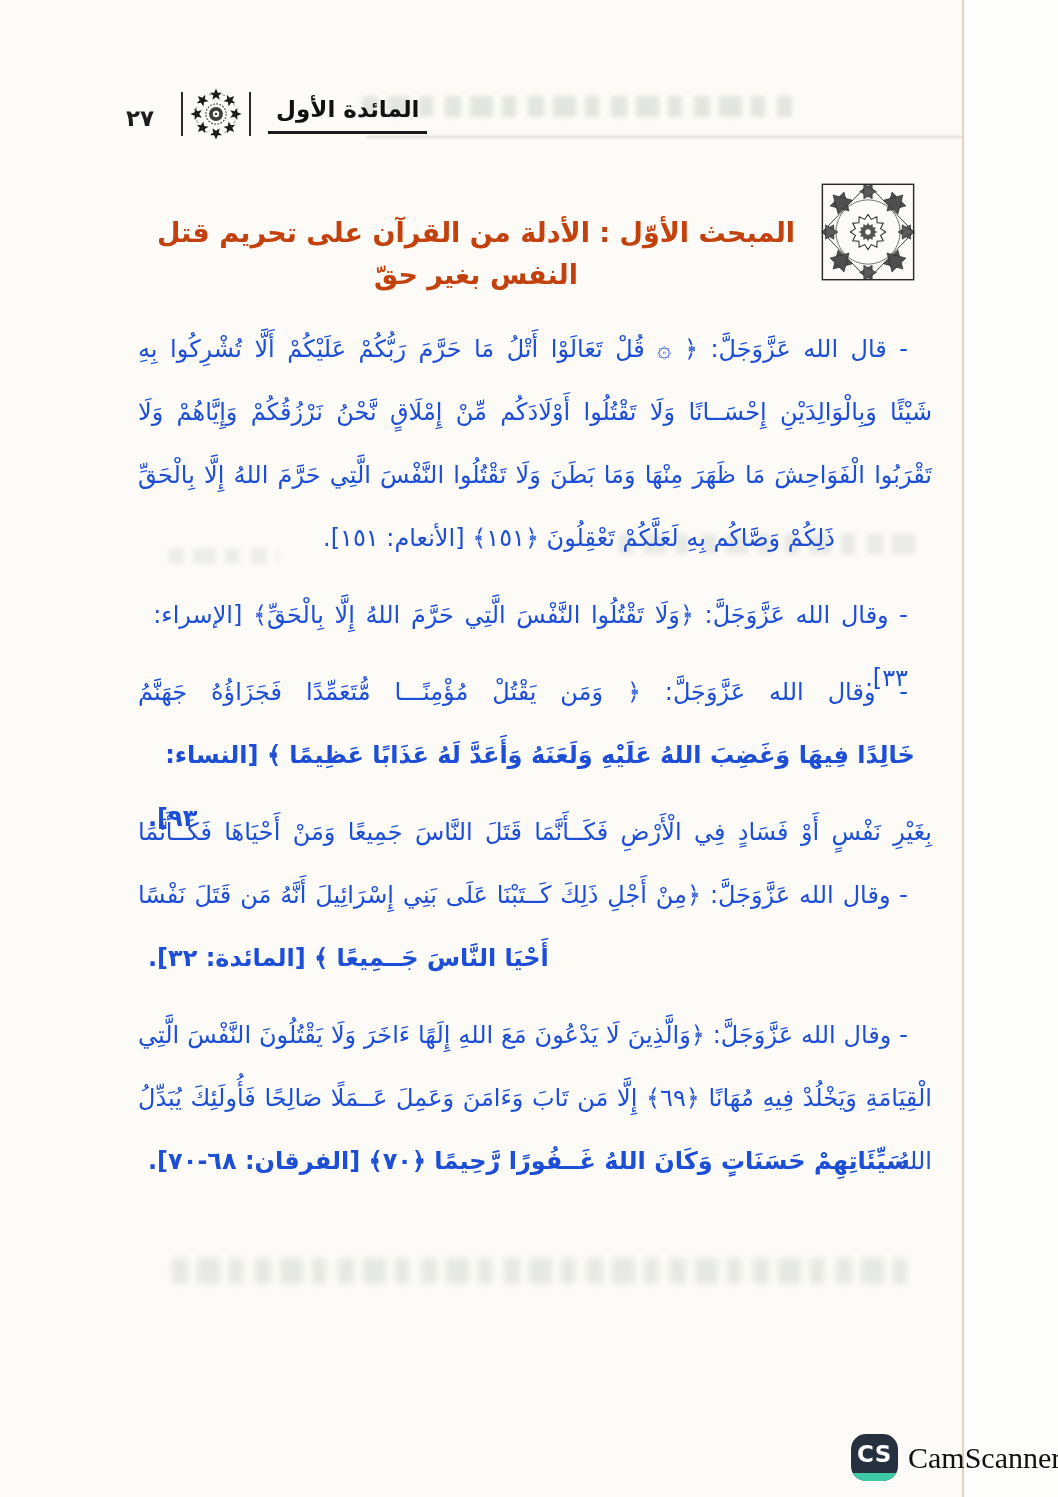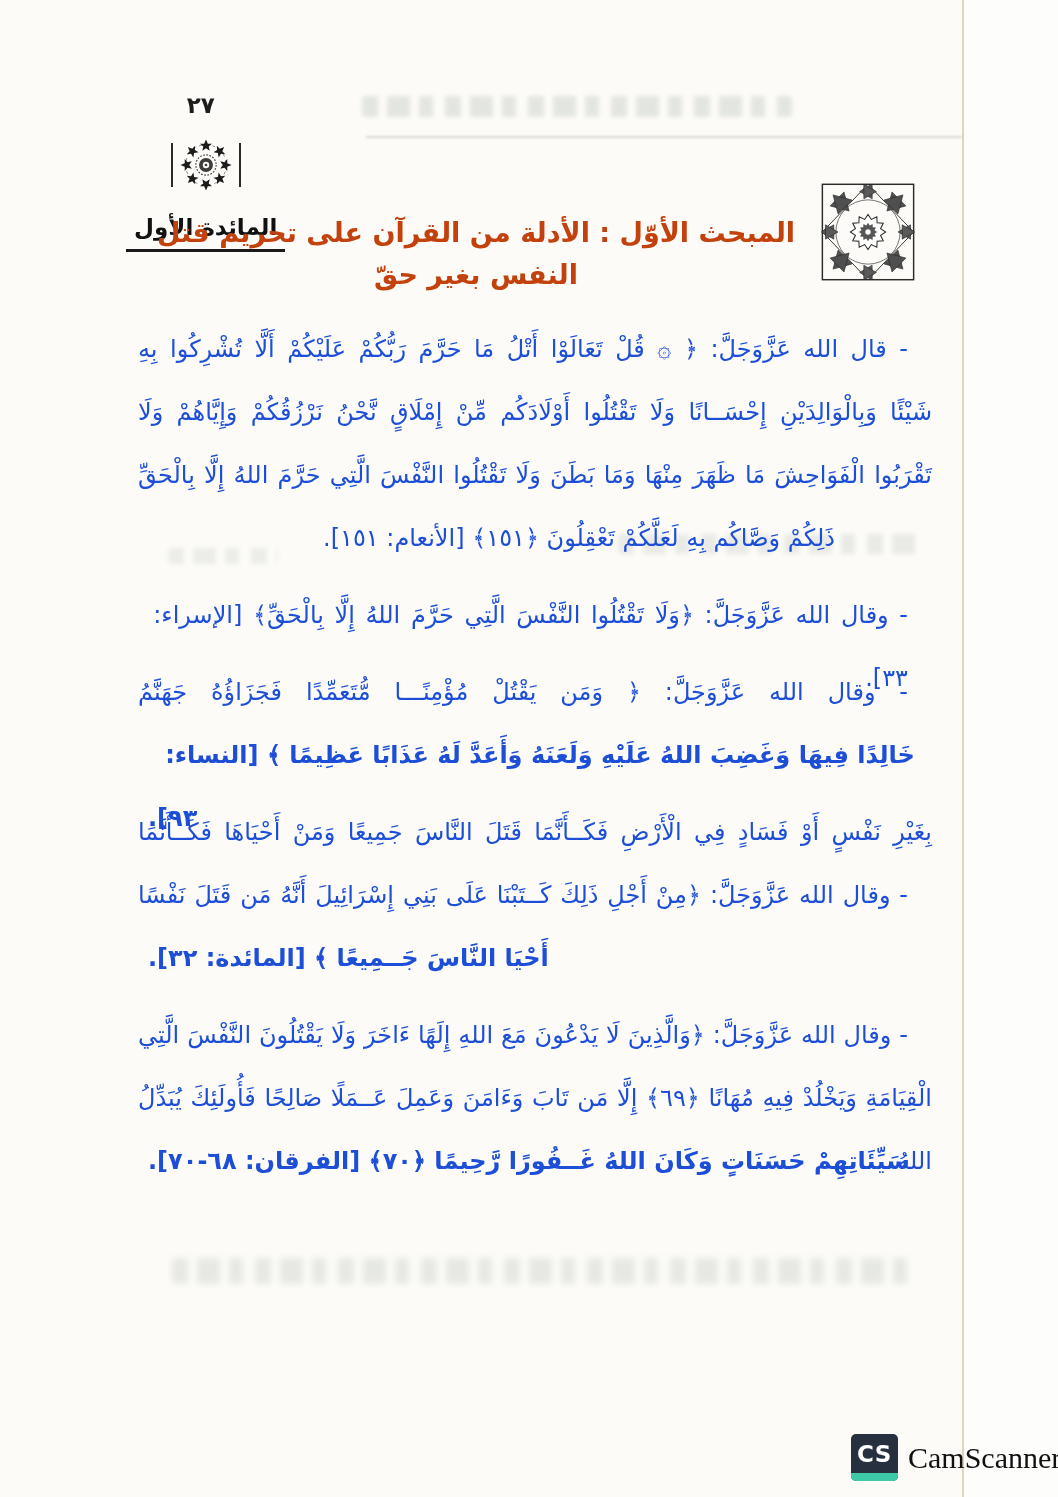--- a/index.html
+++ b/index.html
@@ -26,21 +26,20 @@
     left: 962px; top: 0; width: 2px; height: 100%;
     background: #e3d5bb;
   }
 
   
   .running-header {
     position: absolute;
     top: 84px; left: 126px;
     display: flex; align-items: center; gap: 17px;
     direction: ltr;
-    flex-direction: column;
   }
   .page-number {
     font-size: 23px; font-weight: bold; color: #1c1c1c;
     margin-right: 10px; padding-top: 8px;
   }
   .rosette-wrap { display: flex; align-items: center; gap: 4px; }
   .rosette-bar { width: 2px; height: 44px; background: #2a2a2a; }
   .chapter-title {
     direction: rtl;
     font-size: 23px; font-weight: bold; color: #111;
@@ -97,21 +96,21 @@
   .line.end-left { text-align: center; text-align-last: left; padding-left: 10px; font-weight: bold; }
   .line.end-mid  { text-align: left; text-align-last: left; padding-left: 185px; }
 
   
   .cs-watermark {
     position: absolute; top: 1434px; left: 851px;
     display: flex; align-items: center; gap: 10px;
   }
   .cs-icon {
     width: 47px; height: 47px;
-    border-radius: 5px;
+    border-radius: 15px;
     background: #27303f;
     overflow: hidden;
     display: flex; flex-direction: column;
   }
   .cs-icon .cs-letters {
     flex: 1;
     display: flex; align-items: center; justify-content: center;
     color: #ffffff; font-weight: bold; font-size: 23px;
     letter-spacing: 0.5px;
     font-family: "DejaVu Sans", sans-serif;

